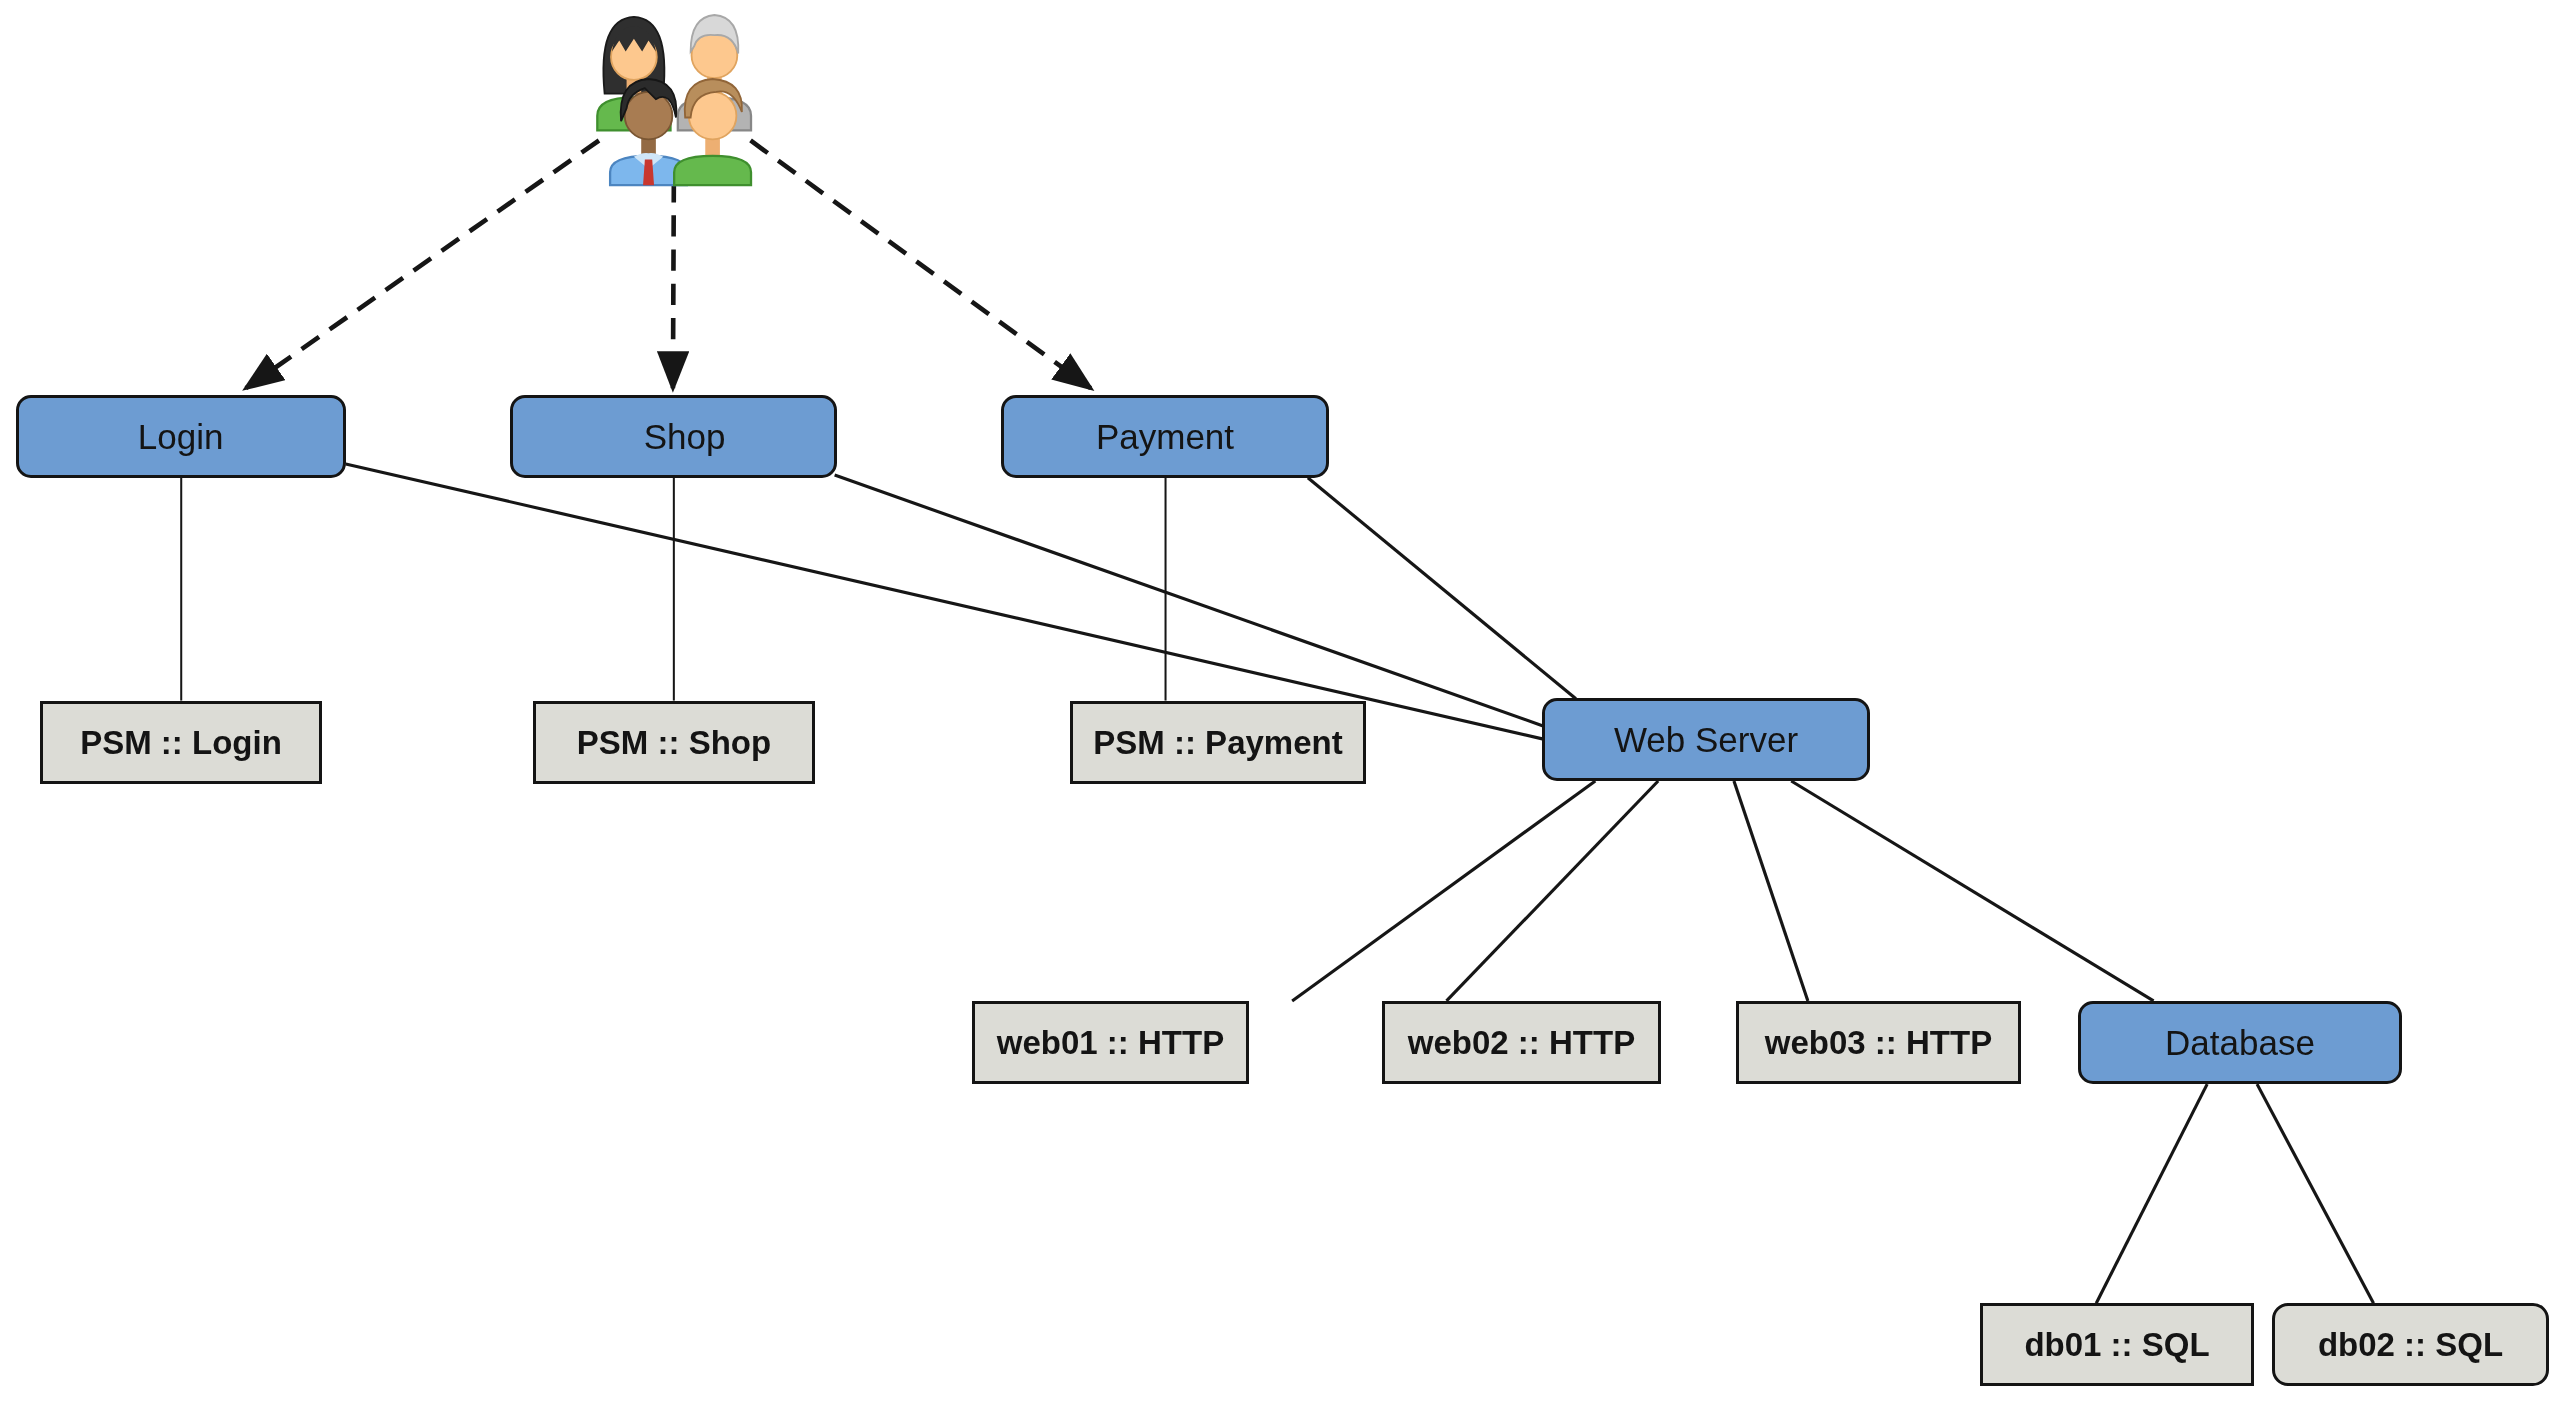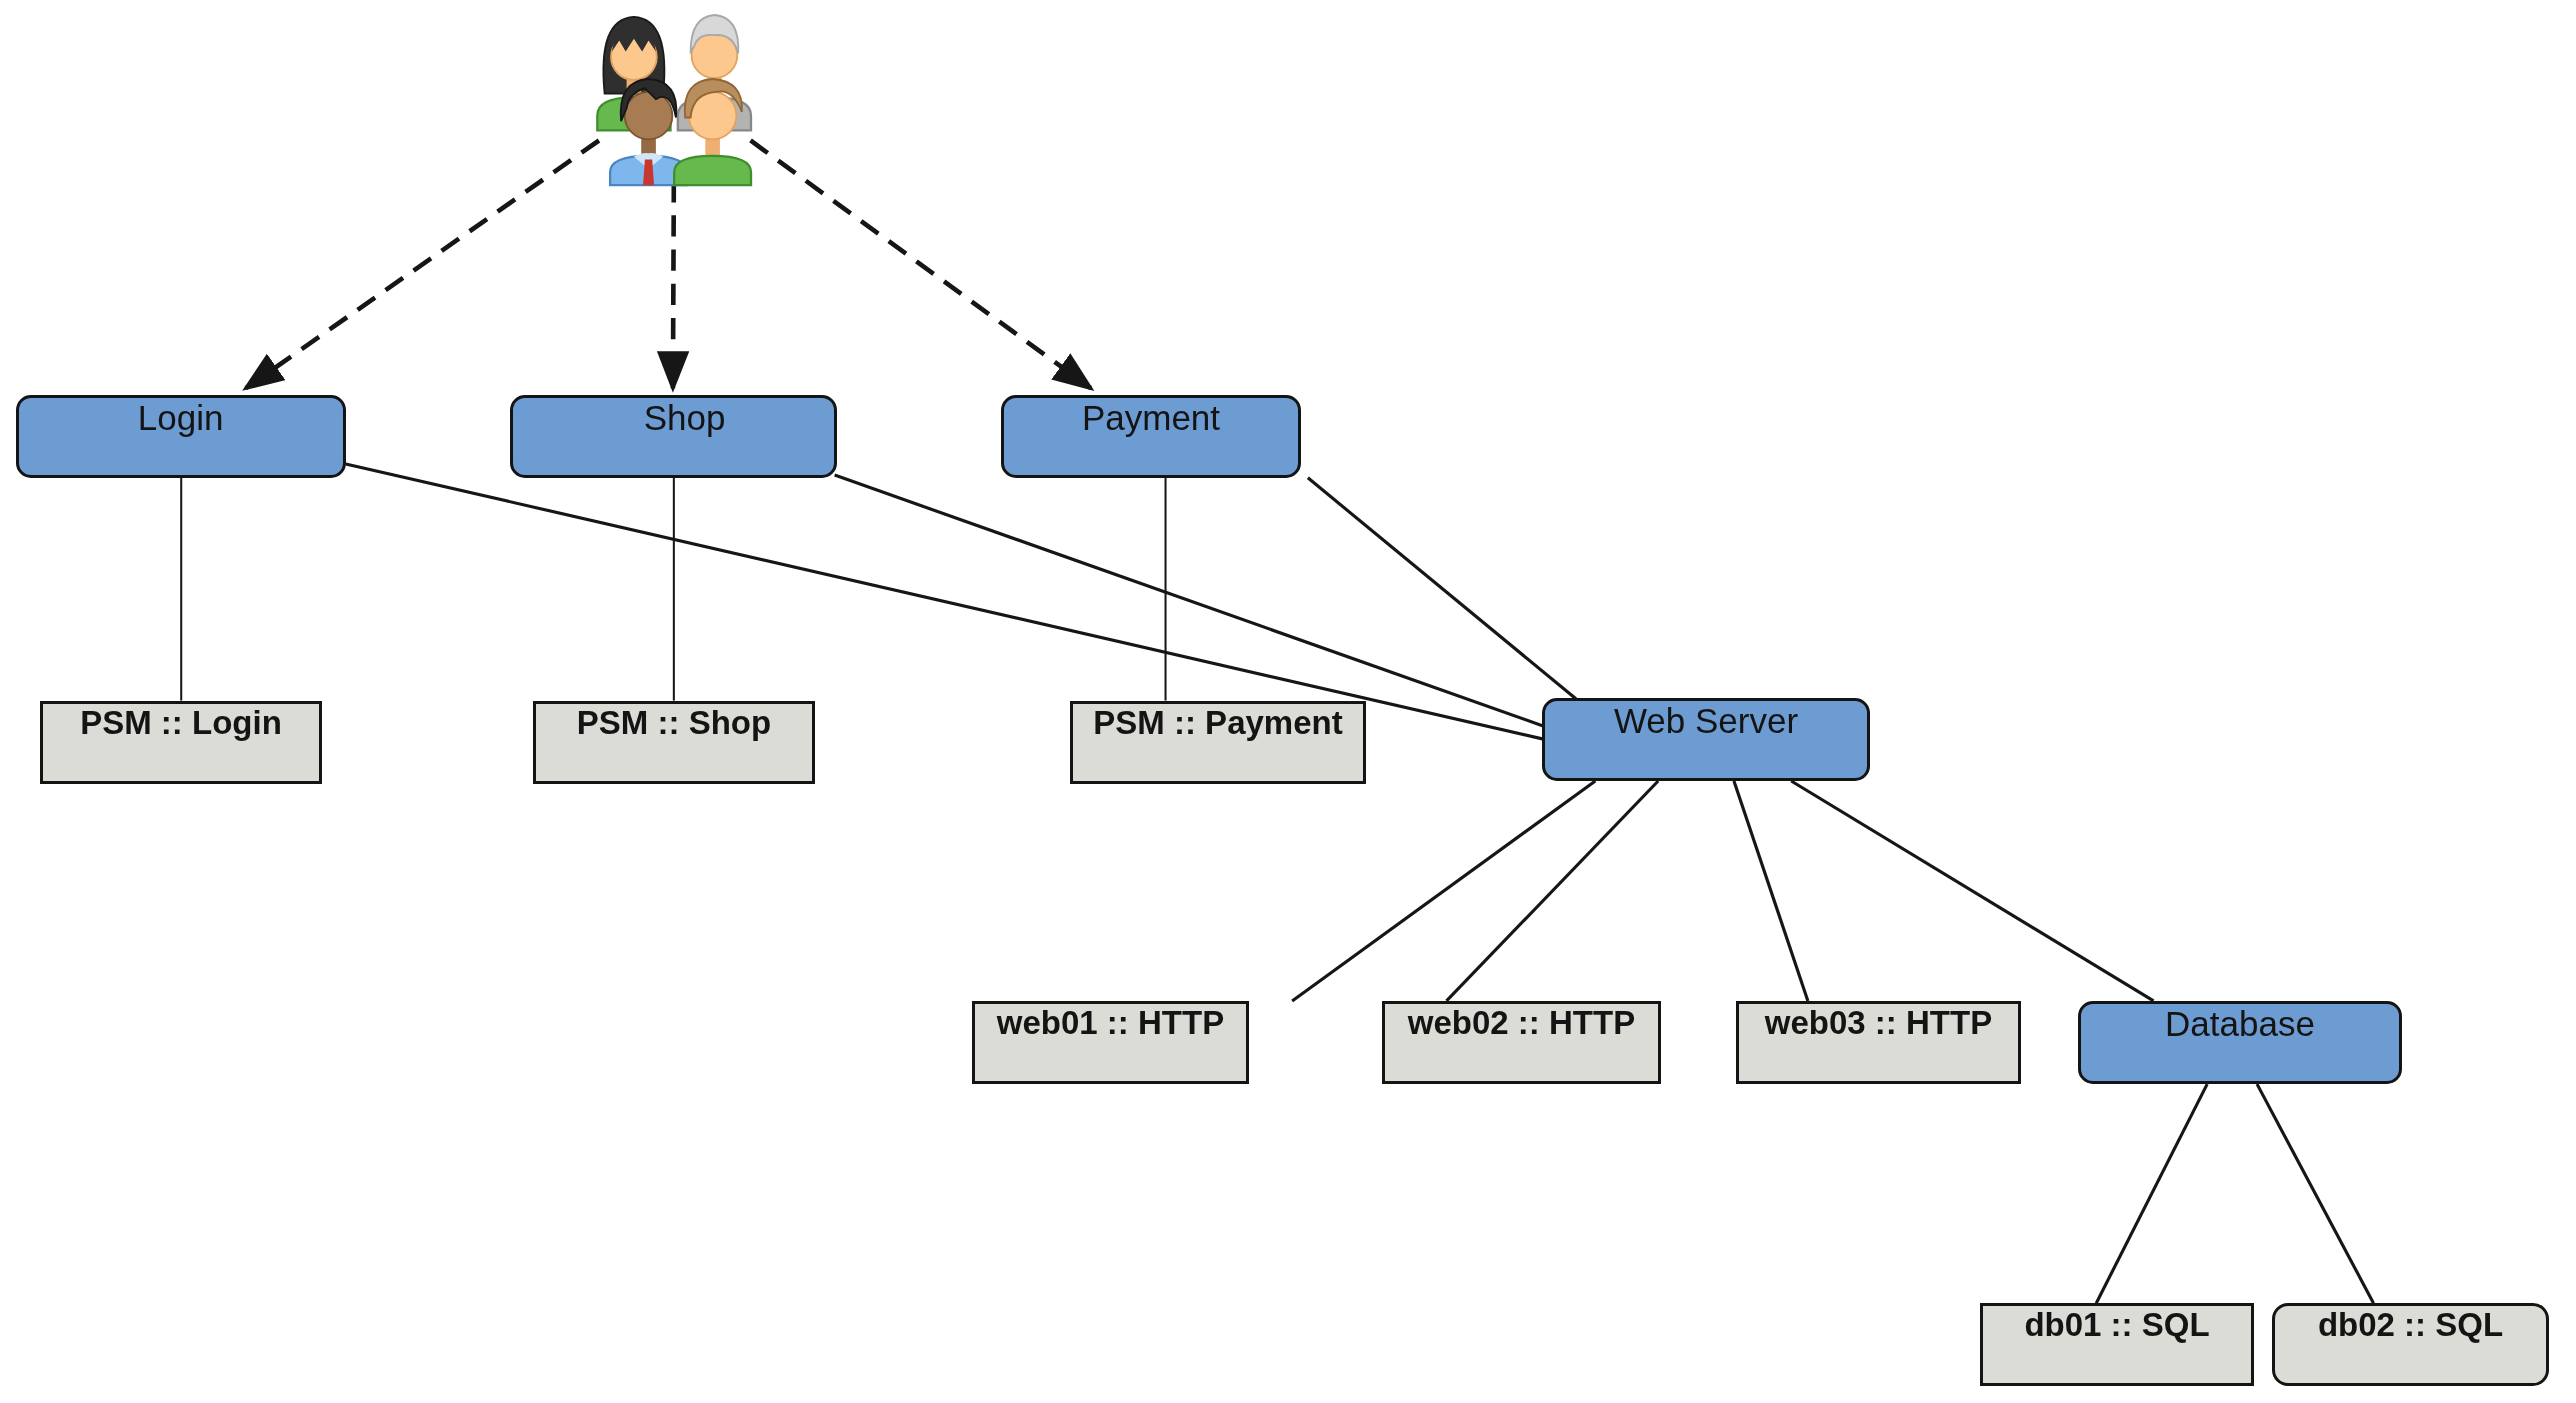--- a/index.html
+++ b/index.html
@@ -16,21 +16,21 @@
     left: 0; top: 0;
     width: 2576px; height: 1403px;
   }
   .edge { stroke: #161616; fill: none; }
   .e-dashed { stroke-width: 5; stroke-dasharray: 23 14; }
   .e-link   { stroke-width: 3.4; }
   .e-drop   { stroke-width: 2.2; }
   .node {
     position: absolute;
     display: flex;
-    align-items: flex-start;
+    align-items: center;
     justify-content: center;
     box-sizing: border-box;
     color: #141414;
     text-align: center;
     white-space: nowrap;
   }
   .node.app {
     background: #6d9cd2;
     border: 3.2px solid #141414;
     border-radius: 15px;
@@ -119,21 +119,21 @@
     </g>
   </svg>
 
   <div id="nodes">
       <div class="node app" style="left: 15.7px; top: 395px; width: 330px; height: 83px;">
         <span>Login</span>
       </div>
       <div class="node app" style="left: 510px; top: 395px; width: 327px; height: 83px; padding-left: 22px;">
         <span>Shop</span>
       </div>
-      <div class="node app" style="left: 1001px; top: 395px; width: 300px; height: 83px;">
+      <div class="node app" style="left: 1001px; top: 395px; width: 328px; height: 83px;">
         <span>Payment</span>
       </div>
       <div class="node app" style="left: 1542px; top: 698px; width: 328px; height: 83px;">
         <span>Web Server</span>
       </div>
       <div class="node app" style="left: 2078px; top: 1001px; width: 324px; height: 83px;">
         <span>Database</span>
       </div>
       <div class="node service" style="left: 40px; top: 701px; width: 282px; height: 83px;">
         <span>PSM :: Login</span>

